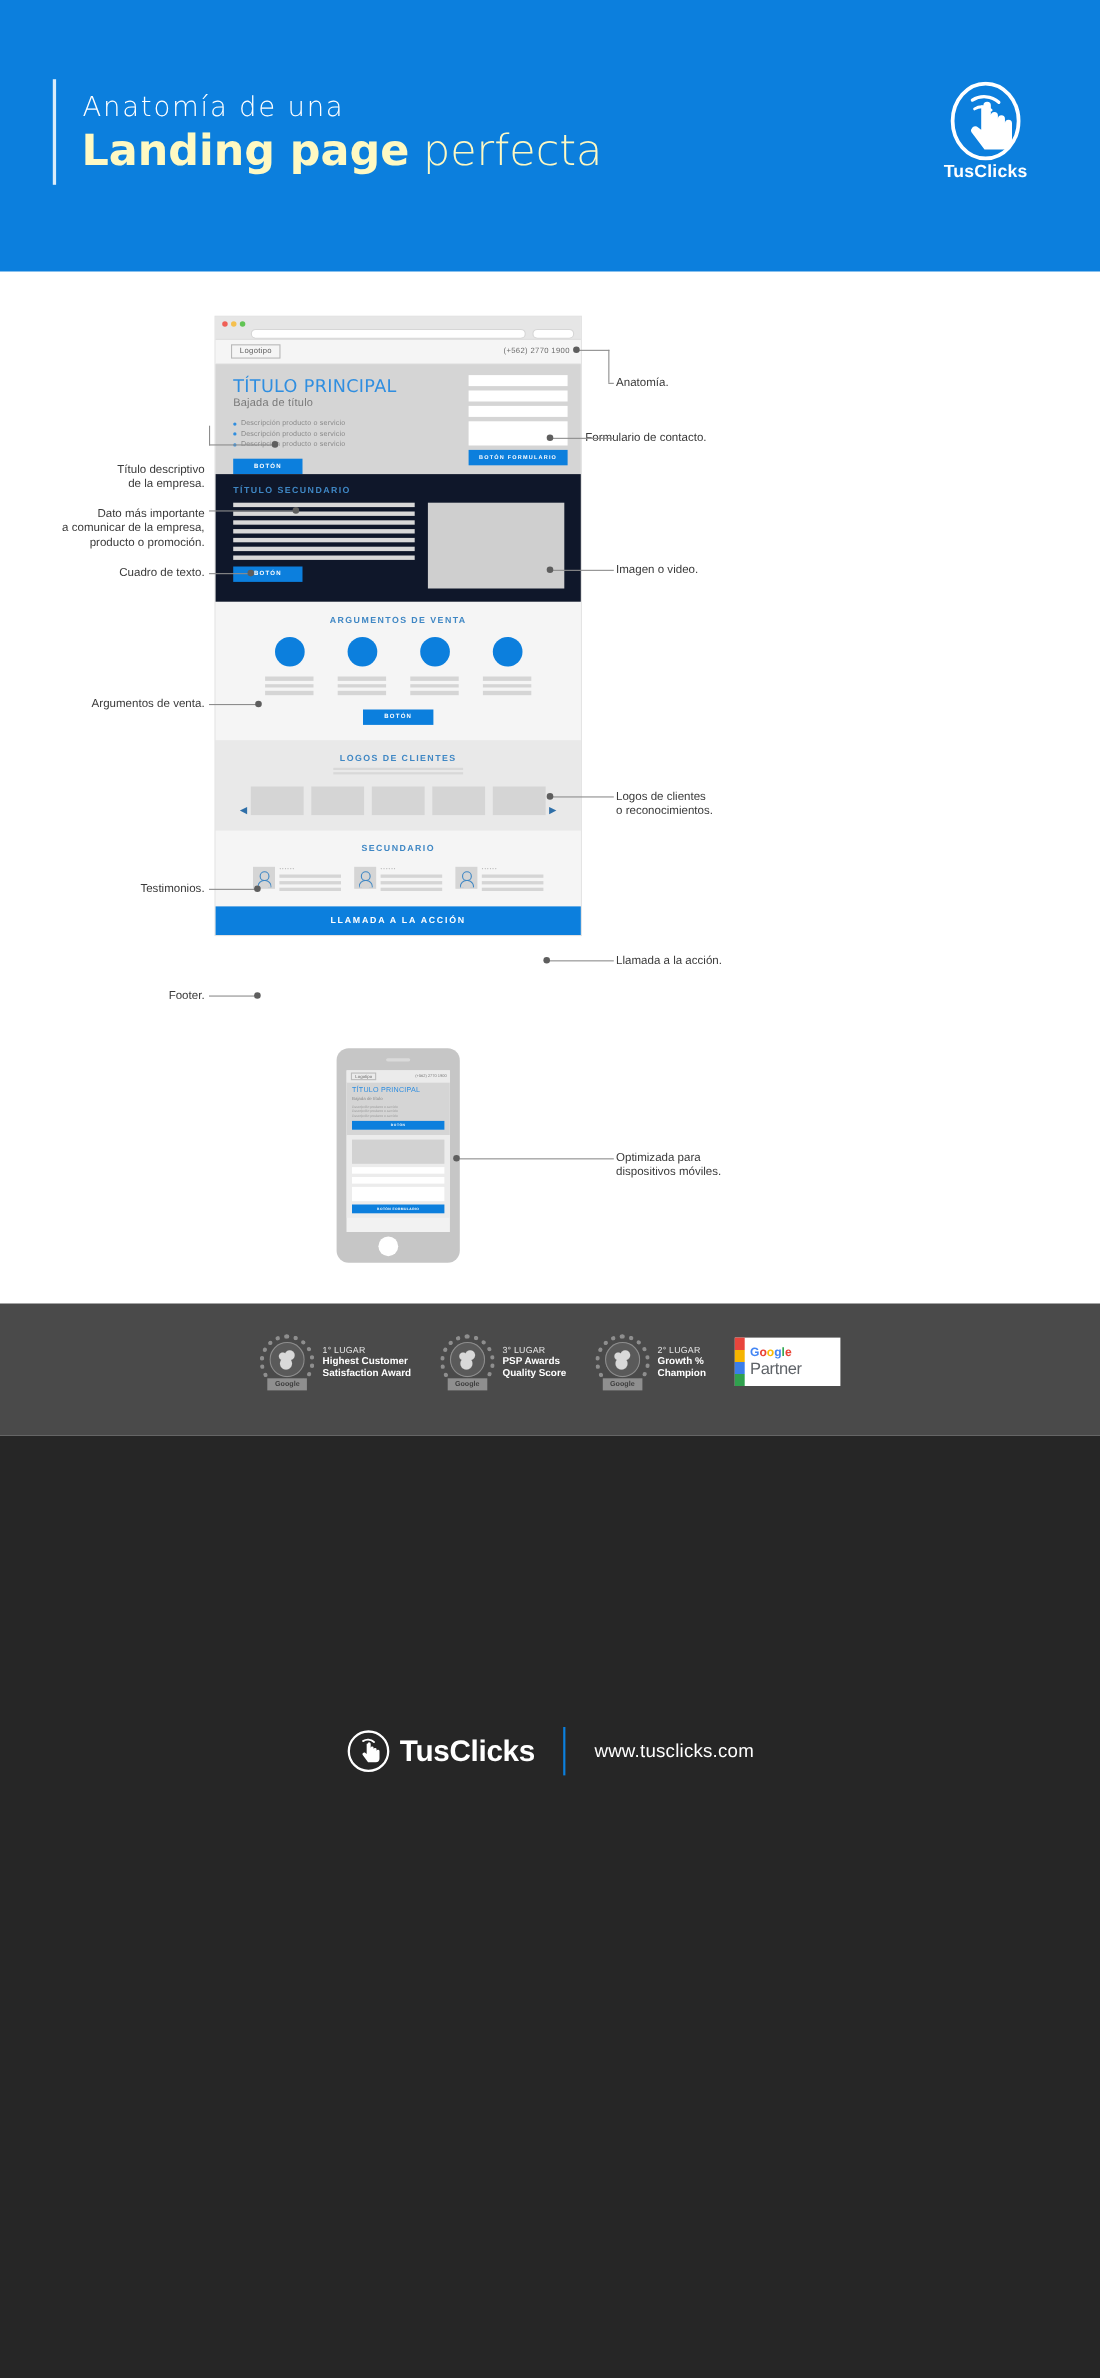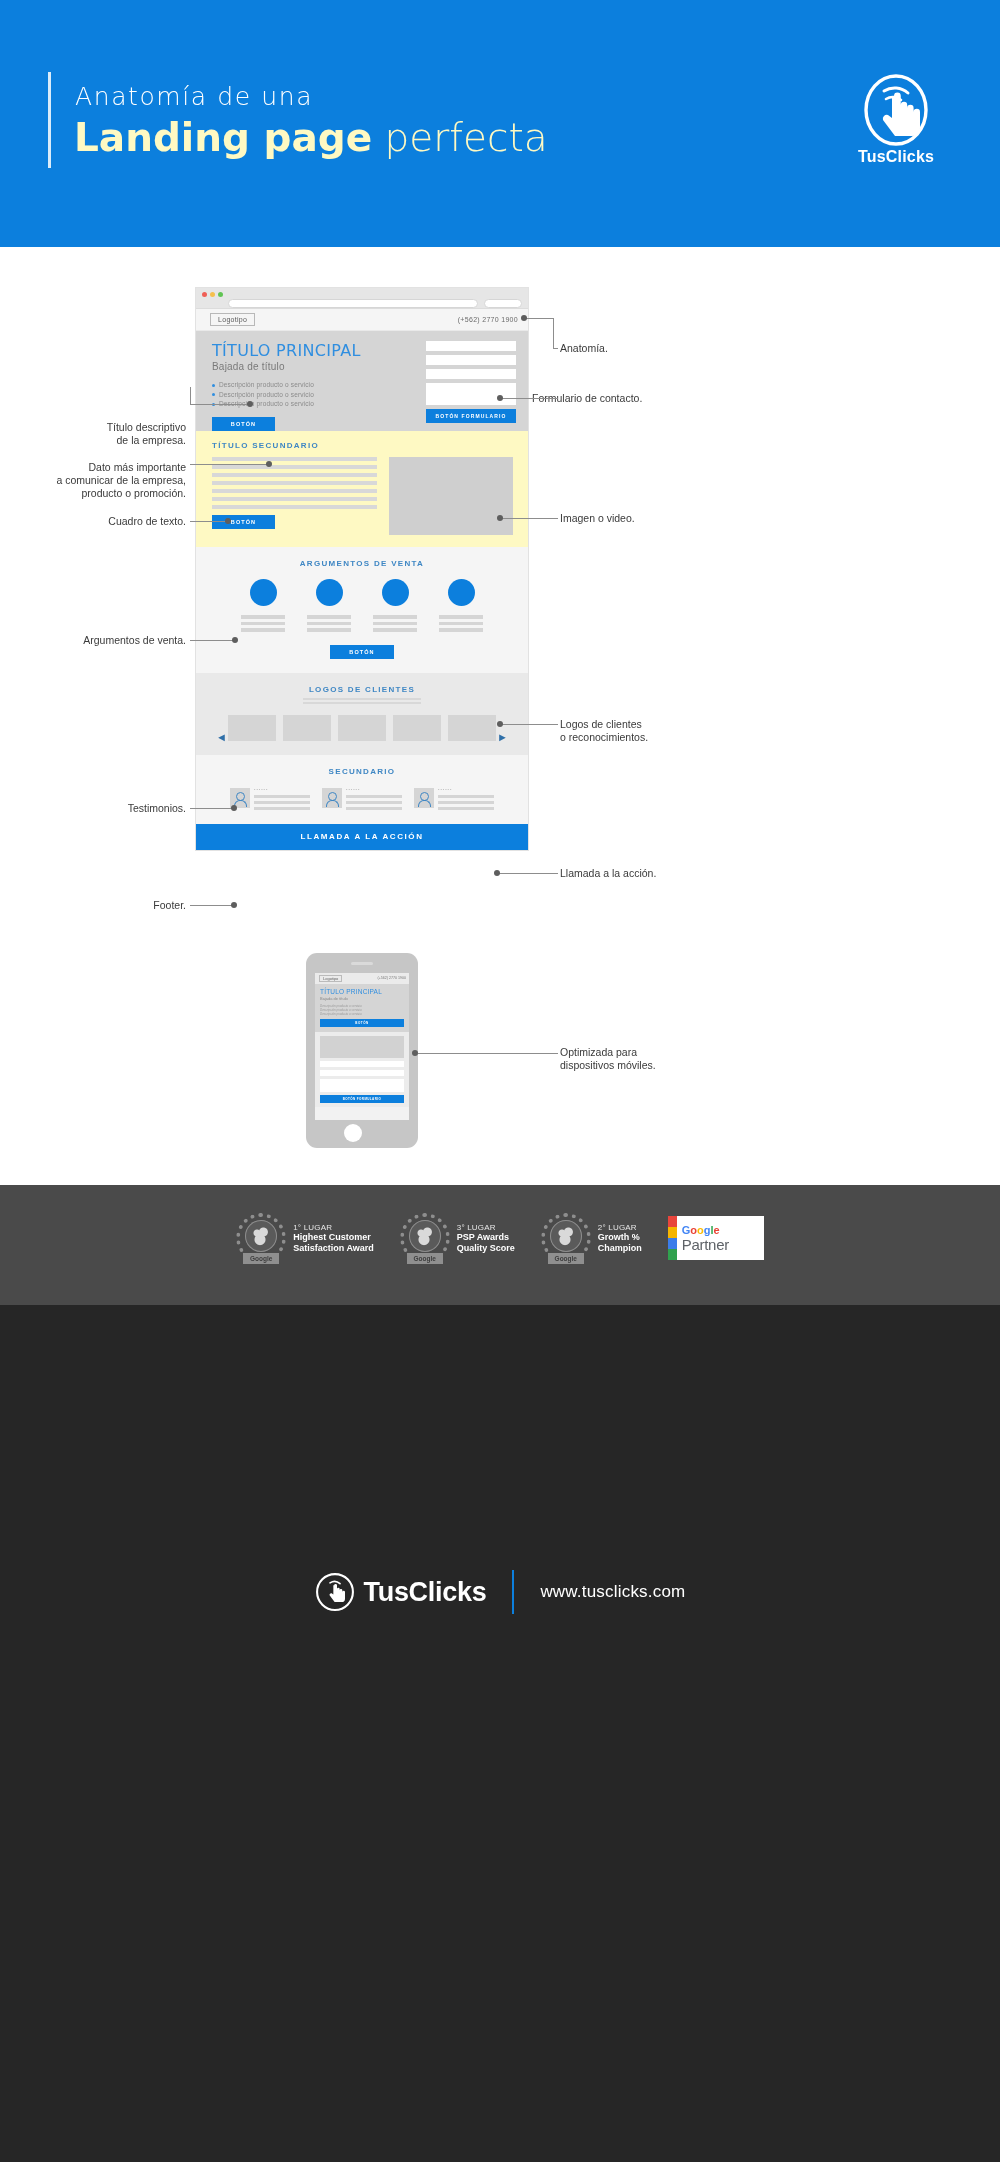--- a/index.html
+++ b/index.html
@@ -123,21 +123,21 @@
   .dato {
     background: #0c7fdd; height: 34px; display: flex;
     align-items: center; justify-content: center;
   }
   .dato span {
     color: #fff; font-size: 14px; letter-spacing: 2.5px; font-weight: 400;
     font-family: "DejaVu Sans", sans-serif;
   }
 
   
-  .sec { background: #fef9c3; padding: 10px 14px 12px 16px; position: relative; }
+  .sec { background: #0f172a; padding: 10px 14px 12px 16px; position: relative; }
   .sec-h { color: #3f87c4; font-size: 8px; letter-spacing: 1.3px; font-weight: 700; }
   .sec-body { display: flex; gap: 12px; margin-top: 7px; }
   .sec-lines { width: 165px; }
   .sec-lines i { display: block; height: 4px; background: #d8d8d8; margin-bottom: 4px; }
   .sec-img { width: 124px; height: 78px; background: #cfcfcf; }
   .sec-btn { width: 63px; margin-top: 6px; }
 
   
   .args { background: #f5f5f5; padding: 12px 0 14px; text-align: center; }
   .args-h { color: #3f87c4; font-size: 8px; letter-spacing: 1.3px; font-weight: 700; }

